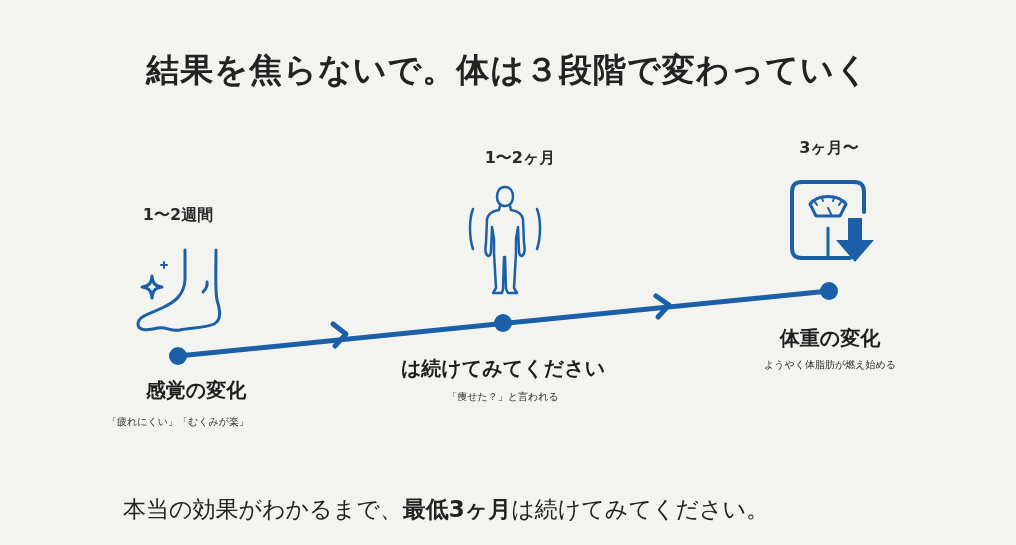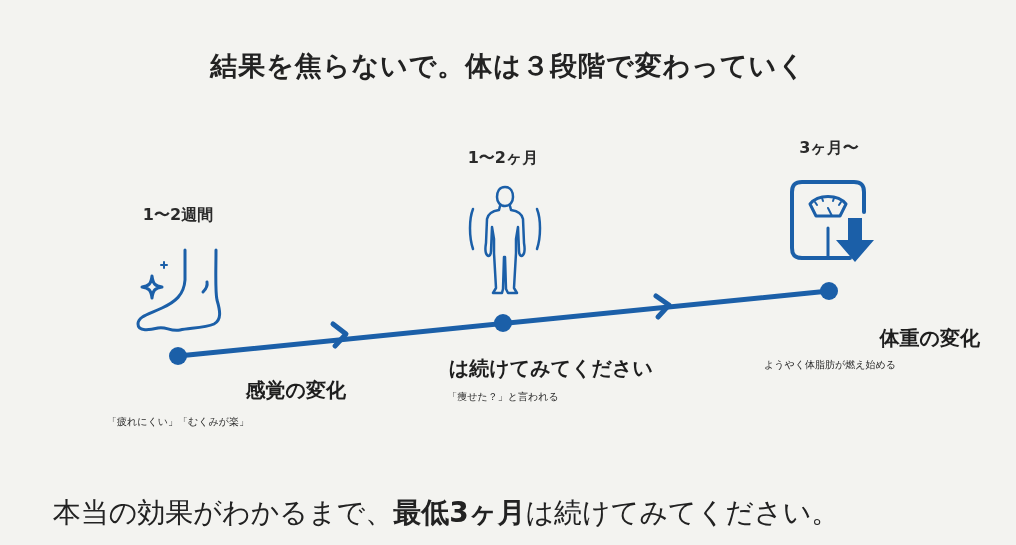--- a/index.html
+++ b/index.html
@@ -5,40 +5,40 @@
   html, body { margin: 0; padding: 0; }
   body {
     width: 1016px; height: 545px; overflow: hidden;
     background: #f3f3f0;
     font-family: "DejaVu Sans", "Liberation Sans", sans-serif;
     color: #1e1e1e;
     position: relative;
   }
   .title {
     position: absolute; left: 0; top: 48px; width: 1016px;
-    text-align: center; font-size: 27px; font-weight: bold;
+    text-align: center; font-size: 33px; font-weight: bold;
     letter-spacing: 1px; color: #222;
   }
   .period {
     position: absolute; font-size: 16px; font-weight: bold; color: #2a2a2a;
     text-align: center; width: 160px;
   }
   .stage-title {
     position: absolute; font-size: 20px; font-weight: bold; color: #1e1e1e;
-    text-align: right; width: 300px;
+    text-align: center; width: 300px;
   }
   .stage-desc {
     position: absolute; font-size: 10px; color: #2a2a2a;
     text-align: center; width: 320px;
   }
   .timeline { position: absolute; left: 0; top: 0; }
   .icon { position: absolute; }
   .footer {
     position: absolute; left: 0; top: 494px; width: 892px;
-    text-align: center; font-size: 28px; color: #222;
+    text-align: center; font-size: 23px; color: #222;
   }
   .footer b { font-weight: bold; }
 </style>
 </head>
 <body>
 
 <div class="title">結果を焦らないで。体は３段階で変わっていく</div>
 
 <svg class="timeline" width="1016" height="545" viewBox="0 0 1016 545">
   <line x1="178" y1="356" x2="829" y2="291" stroke="#1b5fa8" stroke-width="5" stroke-linecap="round"></line>
@@ -58,21 +58,21 @@
   <g fill="none" stroke="#1b5fa8" stroke-width="3" stroke-linecap="round" stroke-linejoin="round">
     <path d="M55,10 L55,40 C54,55 45,62 32,68 C20,74 8,76 8,84 C8,92 20,90 28,88 C36,86 40,92 50,90 C60,88 75,88 84,84 C92,80 90,70 87,60 C85,52 86,30 86,10"></path>
     <path d="M77,42 C78,47 75,50 73,52"></path>
     <path d="M22,36 C23,44 25,46 32,47 C25,48 23,50 22,58 C21,50 19,48 12,47 C19,46 21,44 22,36 Z"></path>
     <path d="M34,22 L34,28 M31,25 L37,25" stroke-width="2"></path>
   </g>
 </svg>
 <div class="stage-title" style="left:46px; top:377px;">感覚の変化</div>
 <div class="stage-desc" style="left:18px; top:415px;">「疲れにくい」「むくみが楽」</div>
 
-<div class="period" style="left:423px; top:148px;">1〜2ヶ月</div>
+<div class="period" style="left:440px; top:148px;">1〜2ヶ月</div>
 <svg class="icon" style="left:463px; top:183px;" width="84" height="116" viewBox="0 0 84 116">
   <g fill="none" stroke="#1b5fa8" stroke-width="2.5" stroke-linecap="round" stroke-linejoin="round">
     <path d="M42,4 C36,4 34,9 34,14 C34,19 37,23 42,23 C47,23 50,19 50,14 C50,9 48,4 42,4 Z"></path>
     <path d="M37,23 L36,27 C30,28 25,30 24,36 L23,60 C22,66 22,70 24,72 C26,74 28,72 28,68 L29,44 L31,56 L31,70 L33,105 L30,110 L39,110 L40,106 L41,74 L42,74 L43,106 L45,110 L54,110 L51,105 L53,70 L53,56 L55,44 L56,68 C56,72 58,74 60,72 C62,70 62,66 61,60 L60,36 C59,30 54,28 48,27 L47,23"></path>
     <path d="M10,26 C6,36 6,54 10,66"></path>
     <path d="M74,26 C78,36 78,54 74,66"></path>
   </g>
 </svg>
 <div class="stage-title" style="left:353px; top:355px;">は続けてみてください</div>
 <div class="stage-desc" style="left:343px; top:390px;">「痩せた？」と言われる</div>

